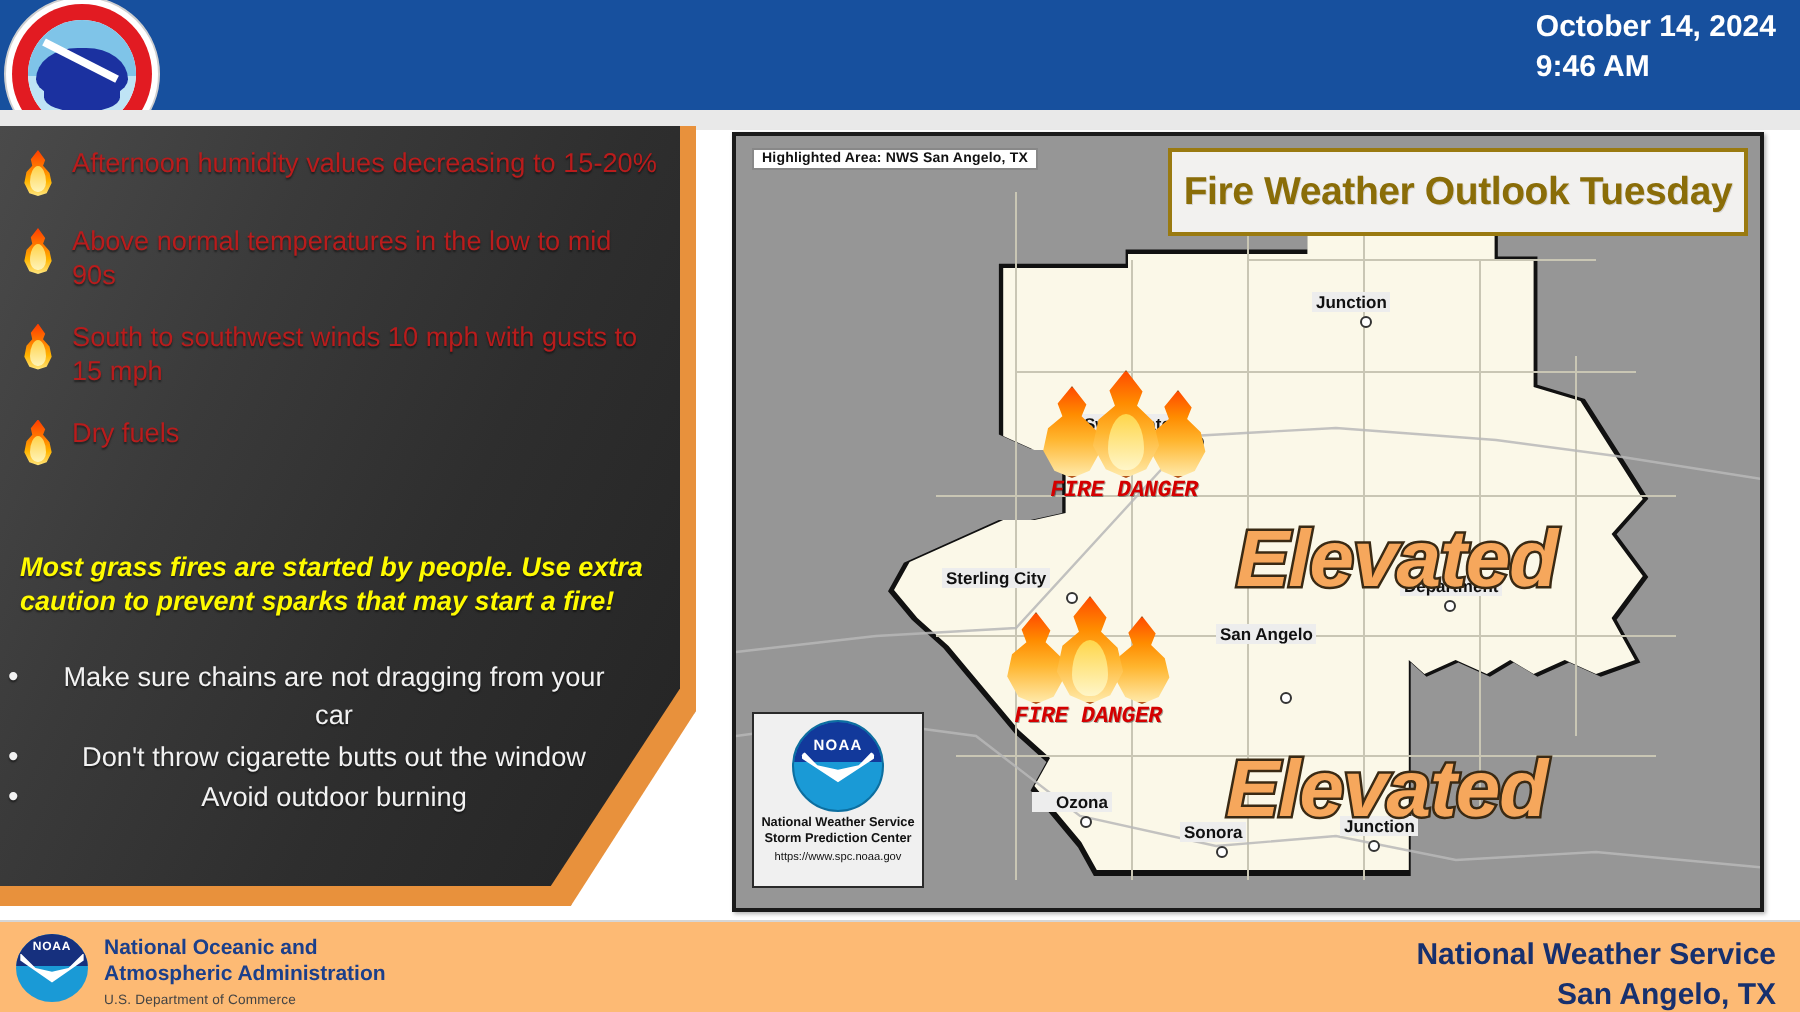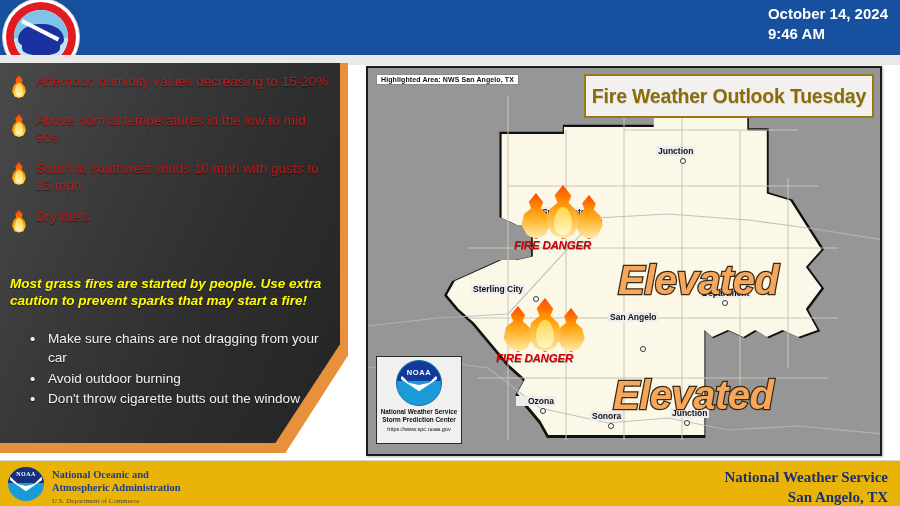--- a/index.html
+++ b/index.html
@@ -119,22 +119,23 @@
     text-shadow:0 1px 1px rgba(0,0,0,0.5);
     padding-top:1px;
   }
   .warn-text {
     position:absolute; left:10px; top:212px; width:318px;
     color:#fffb00; font-size:13.5px; font-style:italic; font-weight:bold;
     line-height:1.26;
     text-shadow:0 1px 1px rgba(0,0,0,0.5);
   }
   .tips {
-    position:absolute; left:26px; top:266px; width:312px;
+    position:absolute; left:0; top:266px; width:312px;
     list-style:none;
+    text-align:center;
   }
   .tips li {
     color:#f2f2f2; font-size:13.6px; line-height:1.42;
     padding-left:22px; position:relative; margin-bottom:1px;
     text-shadow:0 1px 1px rgba(0,0,0,0.5);
   }
   .tips li:before {
     content:"\2022";
     position:absolute; left:4px; top:-1px;
     font-size:15px; color:#f2f2f2;
@@ -233,24 +234,25 @@
   .fb-f2 { left:26px; width:46px; height:54px; z-index:2; }
   .fb-f3 { left:56px; width:38px; height:44px; }
   .fb-core {
     position:absolute; bottom:4px; left:40px; width:18px; height:28px;
     background:linear-gradient(to bottom,#ffd64a 0%,#fff6c8 100%);
     border-radius:50% 50% 46% 46% / 62% 62% 38% 38%;
     z-index:3;
   }
   .fb-text {
     position:absolute; left:0; top:54px; width:96px;
-    text-align:left;
+    text-align:center;
     color:#d40000; font-size:11.5px; font-weight:bold; font-style:italic;
     text-shadow:0.5px 0.5px 0 rgba(0,0,0,0.35);
     letter-spacing:-0.2px;
+    font-family:Liberation Mono, monospace;
   }
 
   .city {
     position:absolute; z-index:6;
   }
   .city-dot {
     position:absolute; left:0; top:0;
     width:6px; height:6px; border-radius:50%;
     background:#ffffff; border:1.2px solid #333;
   }
@@ -295,23 +297,22 @@
     letter-spacing:0.6px;
   }
   .spc-l1, .spc-l2 {
     font-size:6.4px; font-weight:bold; color:#111; line-height:1.25;
   }
   .spc-url { font-size:5.6px; color:#111; margin-top:1.5px; }
 
   
   .footer {
     position:absolute; left:0; bottom:0; width:900px; height:46px;
-    background:#eab308;
+    background:#fdba74;
     border-top:1px solid #d6d6d6;
-    font-family:Liberation Serif, serif;
   }
   .noaa-foot-logo {
     position:absolute; left:8px; top:6px; width:36px; height:34px;
   }
   .nfl-c {
     position:absolute; left:0; top:0; width:36px; height:34px;
     border-radius:50%;
     background:#1a9ad6;
     overflow:hidden;
   }
@@ -396,22 +397,22 @@
           <div class="f-inner"></div>
         </div>
       <div class="bullet-text">Dry fuels</div>
     </div>
   </div>
 
   <div class="warn-text">Most grass fires are started by people. Use extra caution to prevent sparks that may start a fire!</div>
 
   <ul class="tips">
     <li>Make sure chains are not dragging from your car</li>
+    <li>Don't throw cigarette butts out the window</li>
     <li>Avoid outdoor burning</li>
-    <li>Don't throw cigarette butts out the window</li>
   </ul>
 </div>
 
 <div class="map-panel">
   <div class="map-inner">
 
     <div class="cwa-outline"></div>
     <div class="cwa-fill"></div>
 
     <svg class="county-lines" width="516" height="390">

